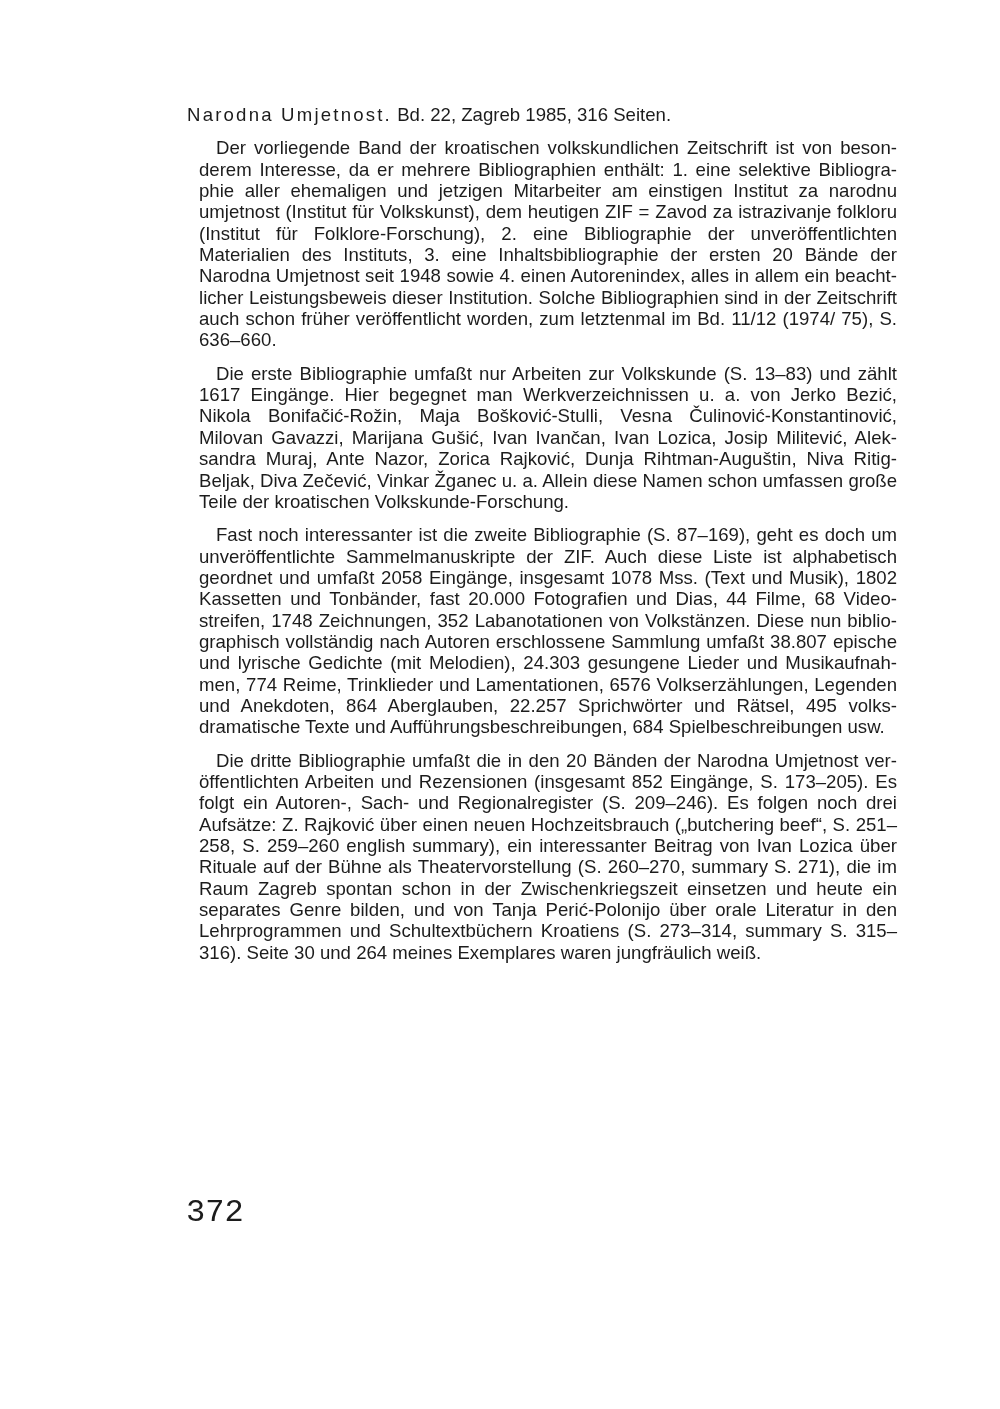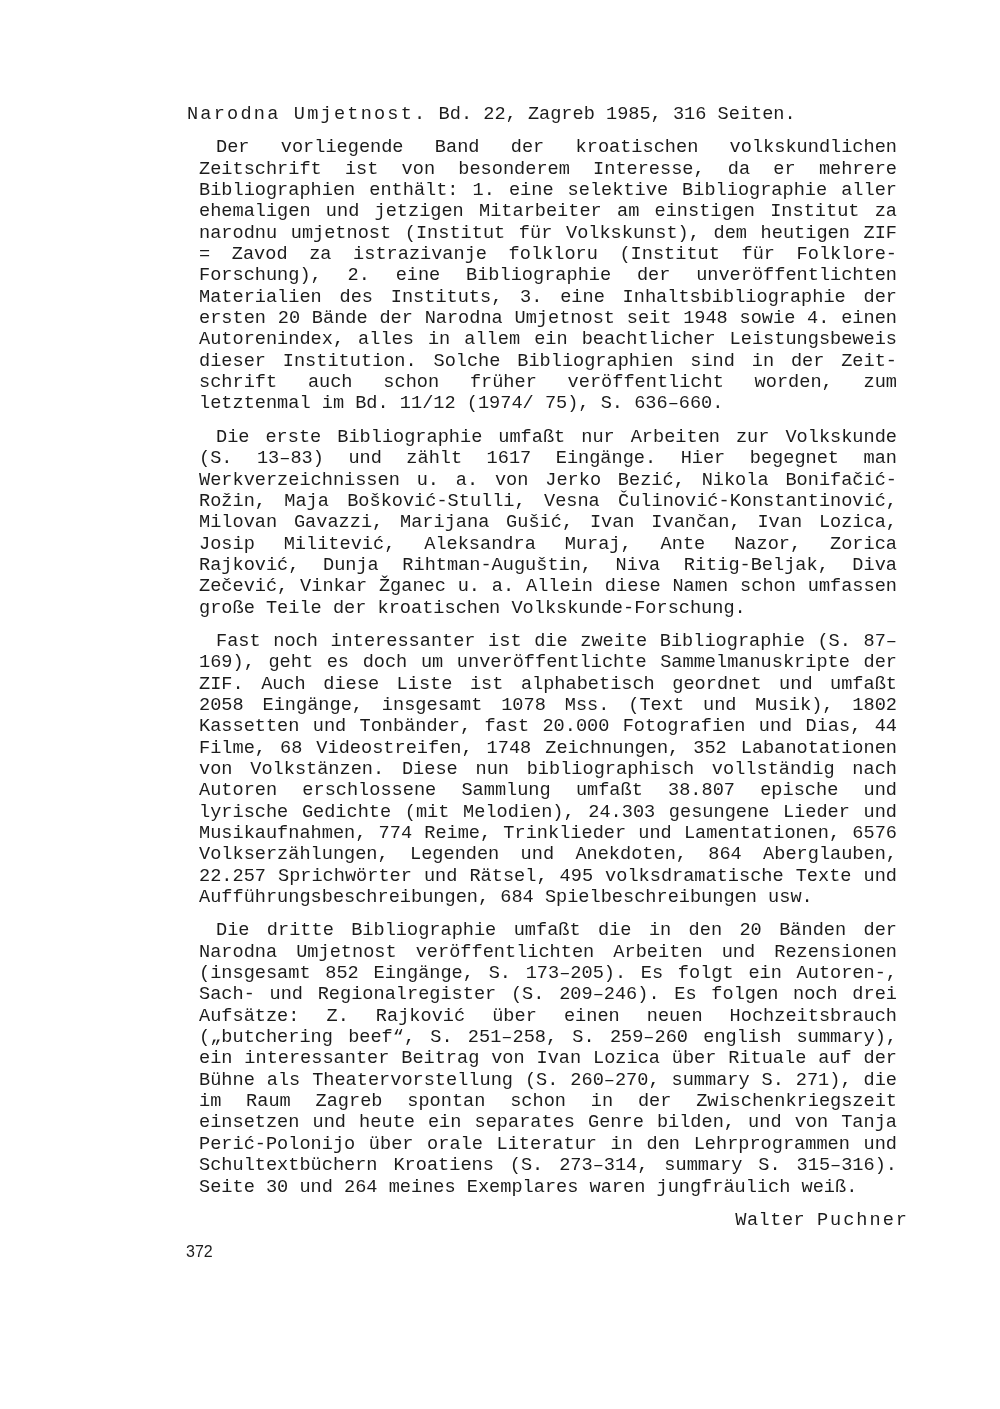--- a/index.html
+++ b/index.html
@@ -1,36 +1,33 @@
 <!DOCTYPE html>
 <html><head>
 <meta charset="utf-8">
 <style>
   html, body { margin:0; padding:0; background:#ffffff; }
   body { width:1000px; height:1409px; position:relative; overflow:hidden; }
   .page { position:absolute; left:187px; top:104px; width:722px;
-    font-family:Liberation Mono, monospace; font-size:18.6px;
+    font-family:Liberation Sans, sans-serif; font-size:18.6px;
     line-height:21.35px; color:#1c1c1c; }
   .heading { margin:0; text-align:left; }
   .heading .spaced { letter-spacing:2.2px; }
   p { margin:12px; text-align:justify; text-indent:17px; hyphens:manual; }
   .signature { text-align:right; margin:0; letter-spacing:0.5px; }
   .signature .spaced { letter-spacing:2px; }
-  .pagenum { position:absolute; left:186px; top:1243px;
-    font-family:Liberation Sans, sans-serif; font-size:16px; color:#1c1c1c; }
+  .pagenum { position:absolute; left:186px; top:1194px;
+    font-family:Liberation Mono, monospace; font-size:32px; color:#1c1c1c; }
 </style>
 </head>
 <body>
 
 <div class="page">
   <div class="heading">
     <span class="spaced">Narodna Umjetnost.</span><span> Bd. 22, Zagreb 1985, 316 Seiten.</span>
   </div>
   <p>Der vorliegende Band der kroatischen volkskundlichen Zeitschrift ist von beson­derem Interesse, da er mehrere Bibliographien enthält: 1. eine selektive Bibliogra­phie aller ehemaligen und jetzigen Mitarbeiter am einstigen Institut za narodnu umjetnost (Institut für Volkskunst), dem heutigen ZIF = Zavod za istrazivanje fol­kloru (Institut für Folklore-Forschung), 2. eine Bibliographie der unveröffentlichten Materialien des Instituts, 3. eine Inhaltsbibliographie der ersten 20 Bände der Narodna Umjetnost seit 1948 sowie 4. einen Autorenindex, alles in allem ein beacht­licher Leistungsbeweis dieser Institution. Solche Bibliographien sind in der Zeit­schrift auch schon früher veröffentlicht worden, zum letztenmal im Bd. 11/12 (1974/ 75), S. 636–660.</p>
   <p>Die erste Bibliographie umfaßt nur Arbeiten zur Volkskunde (S. 13–83) und zählt 1617 Eingänge. Hier begegnet man Werkverzeichnissen u. a. von Jerko Bezić, Nikola Bonifačić-Rožin, Maja Bošković-Stulli, Vesna Čulinović-Konstantinović, Milovan Gavazzi, Marijana Gušić, Ivan Ivančan, Ivan Lozica, Josip Militević, Alek­sandra Muraj, Ante Nazor, Zorica Rajković, Dunja Rihtman-Auguštin, Niva Ritig-Beljak, Diva Zečević, Vinkar Žganec u. a. Allein diese Namen schon umfassen große Teile der kroatischen Volkskunde-Forschung.</p>
   <p>Fast noch interessanter ist die zweite Bibliographie (S. 87–169), geht es doch um unveröffentlichte Sammelmanuskripte der ZIF. Auch diese Liste ist alphabetisch geordnet und umfaßt 2058 Eingänge, insgesamt 1078 Mss. (Text und Musik), 1802 Kassetten und Tonbänder, fast 20.000 Fotografien und Dias, 44 Filme, 68 Video­streifen, 1748 Zeichnungen, 352 Labanotationen von Volkstänzen. Diese nun biblio­graphisch vollständig nach Autoren erschlossene Sammlung umfaßt 38.807 epische und lyrische Gedichte (mit Melodien), 24.303 gesungene Lieder und Musikaufnah­men, 774 Reime, Trinklieder und Lamentationen, 6576 Volkserzählungen, Legen­den und Anekdoten, 864 Aberglauben, 22.257 Sprichwörter und Rätsel, 495 volks­dramatische Texte und Aufführungsbeschreibungen, 684 Spielbeschreibungen usw.</p>
   <p>Die dritte Bibliographie umfaßt die in den 20 Bänden der Narodna Umjetnost ver­öffentlichten Arbeiten und Rezensionen (insgesamt 852 Eingänge, S. 173–205). Es folgt ein Autoren-, Sach- und Regionalregister (S. 209–246). Es folgen noch drei Aufsätze: Z. Rajković über einen neuen Hochzeitsbrauch („butchering beef“, S. 251–258, S. 259–260 english summary), ein interessanter Beitrag von Ivan Lozica über Rituale auf der Bühne als Theatervorstellung (S. 260–270, summary S. 271), die im Raum Zagreb spontan schon in der Zwischenkriegszeit einsetzen und heute ein separates Genre bilden, und von Tanja Perić-Polonijo über orale Literatur in den Lehrprogrammen und Schultextbüchern Kroatiens (S. 273–314, summary S. 315–316). Seite 30 und 264 meines Exemplares waren jungfräulich weiß.</p>
-  <div class="signature">
-    <span>Walter </span><span class="spaced">Puchner</span>
-  </div>
 </div>
 
 <div class="pagenum">372</div>
 
 </body></html>

